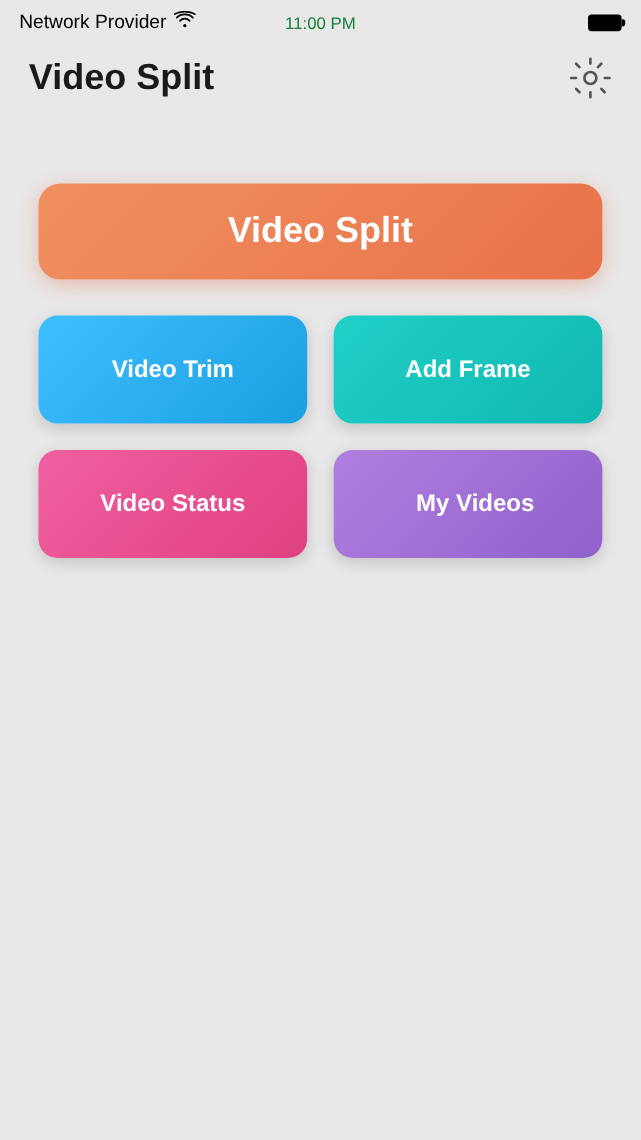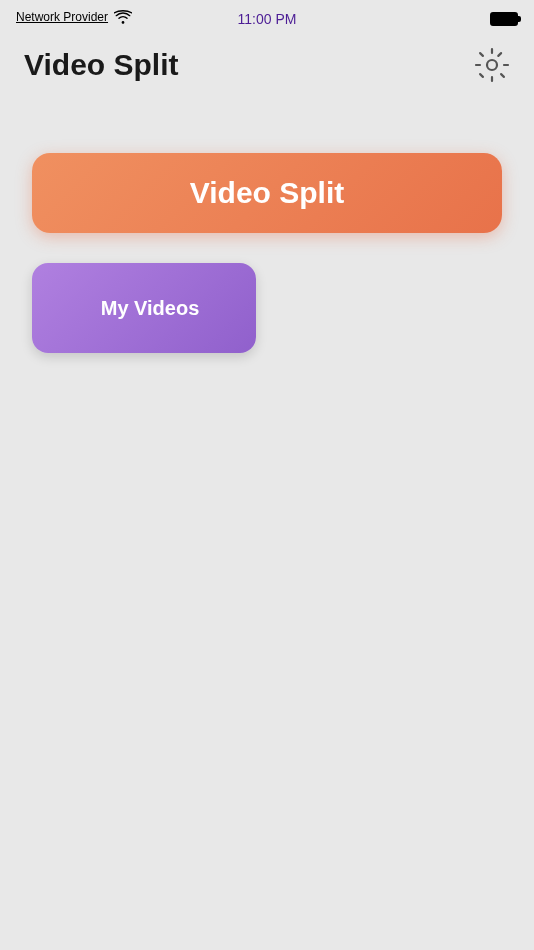--- a/index.html
+++ b/index.html
@@ -23,37 +23,36 @@
       display: flex;
       justify-content: space-between;
       align-items: center;
       padding: 8px 16px;
       height: 37px;
       background-color: #e8e8e8;
     }
 
     .status-left {
       display: flex;
-      align-items: flex-start;
+      align-items: flex-end;
       gap: 6px;
-      font-size: 12px;
+      font-size: 16px;
       font-weight: 500;
       color: #000;
-      text-decoration: underline;
     }
 
     .wifi-icon svg {
       width: 18px;
       height: 14px;
     }
 
     .status-center {
       font-size: 14px;
       font-weight: 500;
-      color: #4c1d95;
+      color: #15803d;
       position: absolute;
       left: 50%;
       transform: translateX(-50%);
     }
 
     .status-right {
       display: flex;
       align-items: center;
     }
 
@@ -206,18 +205,27 @@
                M27.1 6.1l-2.8 2.8M6.1 27.1l2.8 2.8" stroke="#555" stroke-width="2.2" stroke-linecap="round"></path>
     </svg>
   </div>
 </div>
 
 <div class="main-content">
 
   <button class="video-split-btn">Video Split</button>
 
   <div class="grid">
+    <button class="feature-btn btn-video-trim">
+      <span>Video Trim</span>
+    </button>
+    <button class="feature-btn btn-add-frame">
+      <span>Add Frame</span>
+    </button>
+    <button class="feature-btn btn-video-status">
+      <span>Video Status</span>
+    </button>
     <button class="feature-btn btn-my-videos">
       <span>My Videos</span>
     </button>
   </div>
 
 </div>
 
 </body></html>

